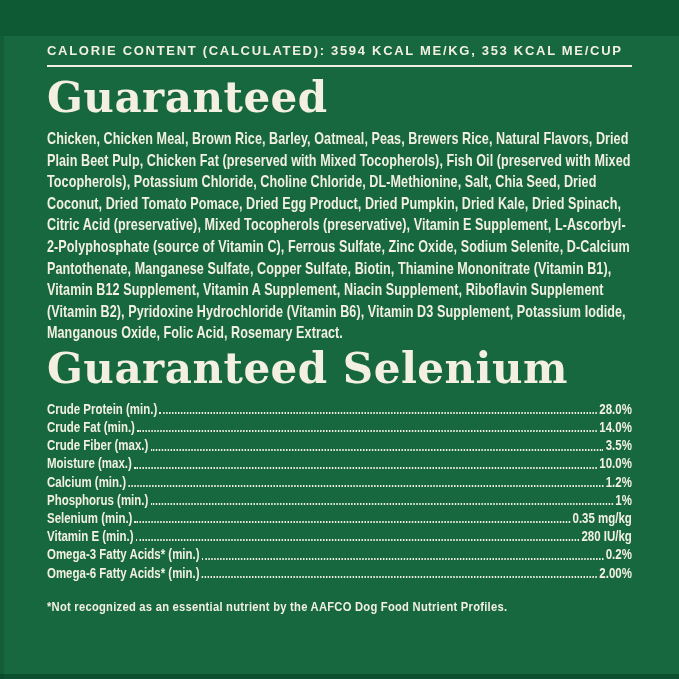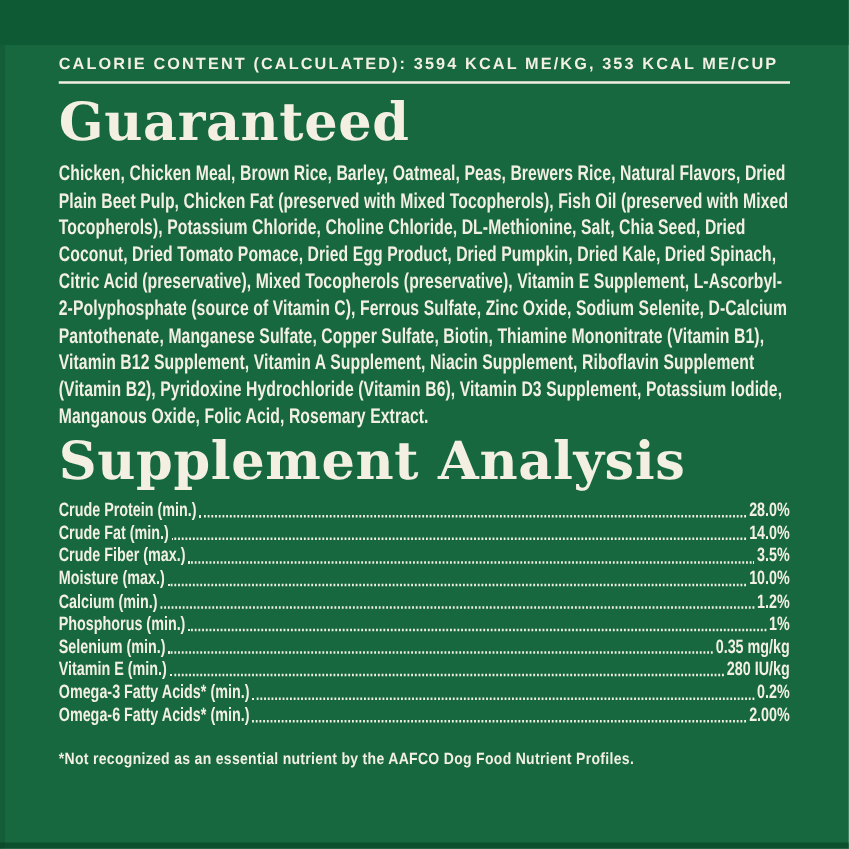--- a/index.html
+++ b/index.html
@@ -106,21 +106,21 @@
   <div class="content">
 
     <div class="calorie">CALORIE CONTENT (CALCULATED): 3594 KCAL ME/KG, 353 KCAL ME/CUP</div>
 
     <div class="rule"></div>
 
     <h1 class="serif-title">Guaranteed</h1>
 
     <p class="cond ingredients-text">Chicken, Chicken Meal, Brown Rice, Barley, Oatmeal, Peas, Brewers Rice, Natural Flavors, Dried Plain Beet Pulp, Chicken Fat (preserved with Mixed Tocopherols), Fish Oil (preserved with Mixed Tocopherols), Potassium Chloride, Choline Chloride, DL-Methionine, Salt, Chia Seed, Dried Coconut, Dried Tomato Pomace, Dried Egg Product, Dried Pumpkin, Dried Kale, Dried Spinach, Citric Acid (preservative), Mixed Tocopherols (preservative), Vitamin E Supplement, L-Ascorbyl-2-Polyphosphate (source of Vitamin C), Ferrous Sulfate, Zinc Oxide, Sodium Selenite, D-Calcium Pantothenate, Manganese Sulfate, Copper Sulfate, Biotin, Thiamine Mononitrate (Vitamin B1), Vitamin B12 Supplement, Vitamin A Supplement, Niacin Supplement, Riboflavin Supplement (Vitamin B2), Pyridoxine Hydrochloride (Vitamin B6), Vitamin D3 Supplement, Potassium Iodide, Manganous Oxide, Folic Acid, Rosemary Extract.</p>
 
-    <h1 class="serif-title ga-heading">Supplement Analysis</h1>
+    <h1 class="serif-title ga-heading">Guaranteed Selenium</h1>
 
     <div class="cond ga-table">
         <div class="ga-row">
           <span class="ga-label">Crude Protein (min.)</span>
           <span class="ga-dots"></span>
           <span class="ga-value">28.0%</span>
         </div>
         <div class="ga-row">
           <span class="ga-label">Crude Fat (min.)</span>
           <span class="ga-dots"></span>

